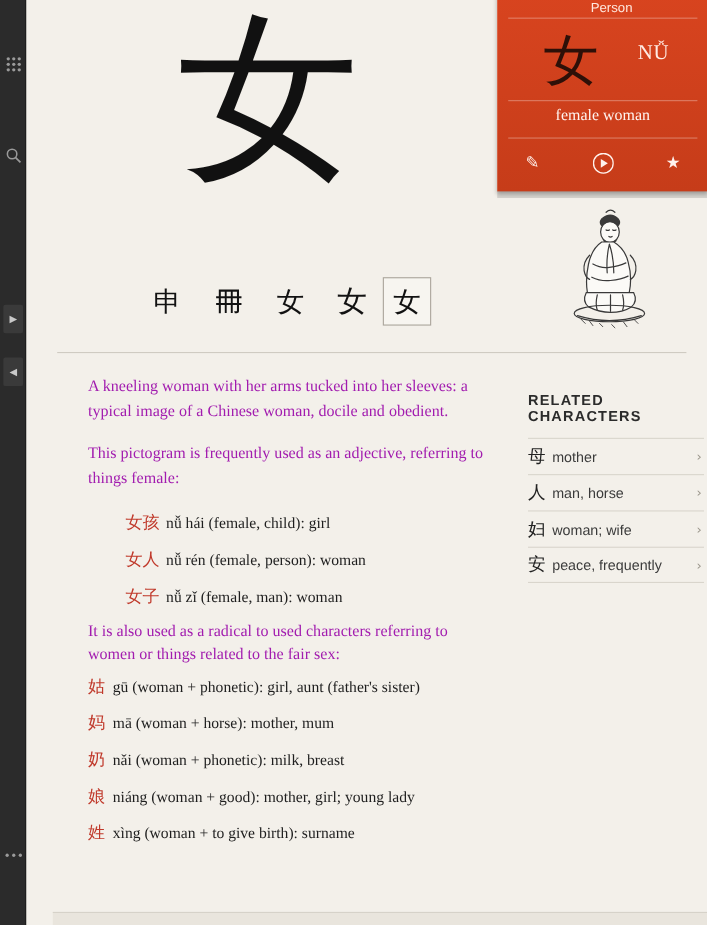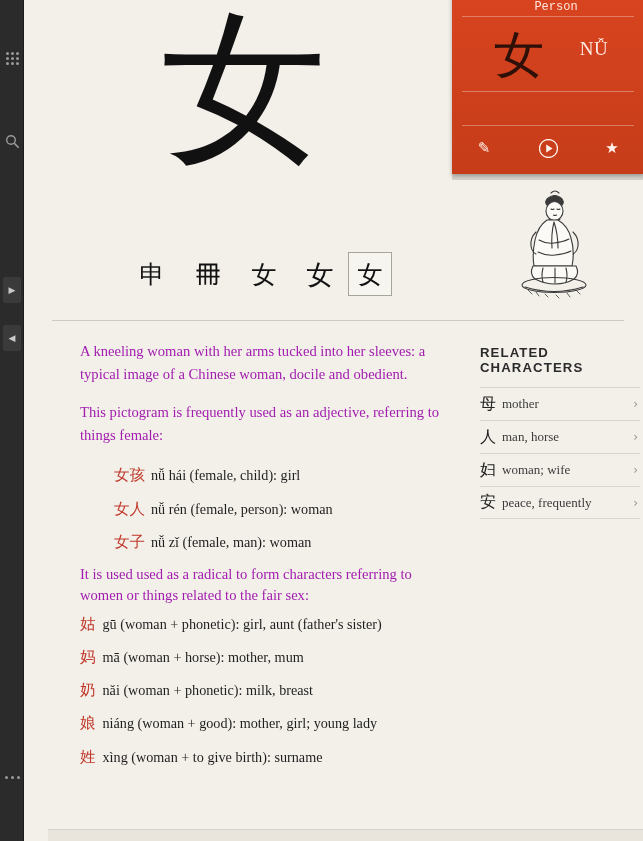--- a/index.html
+++ b/index.html
@@ -68,21 +68,21 @@
     background:linear-gradient(#d8441f,#c63c19);
     box-shadow:0 2px 4px rgba(0,0,0,.28);
   }
   #flashcard:after{
     content:""; position:absolute; left:0; right:0; bottom:-6px; height:6px;
     background:rgba(0,0,0,0.12);
   }
   #fc-top-label {
     position:absolute; top:6px; left:16px; right:0; text-align:center;
     color:#ffe7de; font-size:12px;
-    font-family:Liberation Mono, monospace;
+    font-family:Liberation Sans, sans-serif;
   }
   #fc-divider-1, #fc-divider-2 {
     position:absolute; left:10px; right:10px; height:1px;
     background:rgba(255,255,255,0.32);
   }
   #fc-divider-1 { top:22px; }
   #fc-divider-2 { top:97px; }
   #fc-char {
     position:absolute; left:22px; top:28px; width:90px; height:66px;
     display:flex; align-items:center; justify-content:center;
@@ -166,21 +166,21 @@
   .radical-line .hz {
     color:#c0392b; font-family:"DejaVu Sans", sans-serif;
     font-size:15.5px; margin-right:7px;
   }
   #para-2 { margin-bottom:18px; }
   #examples { margin-bottom:8px; }
   #para-3 { margin-bottom:6px; line-height:1.45; }
 
   
   #related {
-    position:absolute; left:456px; top:345px; width:160px;
+    position:absolute; left:456px; top:356px; width:160px;
   }
   #related-title {
     font-family:"Liberation Sans", sans-serif;
     font-size:13.2px; font-weight:bold; letter-spacing:1.1px;
     color:#2b2b2b; margin-bottom:12px;
   }
   .rel-row {
     position:relative;
     display:flex; align-items:center;
     height:33px;
@@ -188,21 +188,21 @@
     padding-right:14px;
   }
   .rel-row:first-of-type { border-top:1px solid #d9d5cc; }
   .rel-row:last-child { border-bottom:1px solid #d9d5cc; }
   .rel-hz {
     width:22px; font-family:"DejaVu Sans", sans-serif;
     font-size:16px; color:#222;
   }
   .rel-label {
     flex:1; font-size:13px; color:#3b3b3b;
-    font-family:Liberation Serif, serif;
+    font-family:Liberation Sans, sans-serif;
   }
   .rel-chev {
     position:absolute; right:2px; top:50%; transform:translateY(-50%);
     color:#9b968c; font-size:12px;
     font-family:"DejaVu Sans", sans-serif;
   }
 
   
   #bottom-strip {
     position:absolute; left:24px; bottom:0; width:619px; height:12px;
@@ -251,20 +251,21 @@
 
   <div id="hero">
     <div id="hero-glyph">女</div>
 
     <div id="flashcard">
       <div id="fc-top-label">Person</div>
       <div id="fc-divider-1"></div>
       <div id="fc-char">女</div>
       <div id="fc-pinyin">NǙ</div>
       <div id="fc-divider-2"></div>
+      <div id="fc-meaning">female woman</div>
       <div id="fc-divider-3"></div>
       <div id="fc-actions">
         <div style="font-size:15px;">✎</div>
         <div style="font-size:13px;">
           <svg width="19" height="19" viewBox="0 0 19 19" aria-hidden="true">
             <circle cx="9.5" cy="9.5" r="9" fill="none" stroke="#fff1ec" stroke-width="1.3"></circle>
             <polygon points="7.2,5.6 13.6,9.5 7.2,13.4" fill="#fff1ec"></polygon>
           </svg>
         </div>
         <div style="font-size:15px;">★</div>
@@ -327,21 +328,21 @@
         <span class="hz">女孩</span><span>nǚ hái (female, child): girl</span>
       </p>
       <p class="example">
         <span class="hz">女人</span><span>nǚ rén (female, person): woman</span>
       </p>
       <p class="example">
         <span class="hz">女子</span><span>nǚ zǐ (female, man): woman</span>
       </p>
     </div>
 
-    <p class="para" id="para-3">It is used used as a radical to form characters referring to women or things related to the fair sex:</p>
+    <p class="para" id="para-3">It is also used as a radical to used characters referring to women or things related to the fair sex:</p>
 
     <div id="radicals">
       <p class="radical-line">
         <span class="hz">姑</span><span>gū (woman + phonetic): girl, aunt (father's sister)</span>
       </p>
       <p class="radical-line">
         <span class="hz">妈</span><span>mā (woman + horse): mother, mum</span>
       </p>
       <p class="radical-line">
         <span class="hz">奶</span><span>nǎi (woman + phonetic): milk, breast</span>

